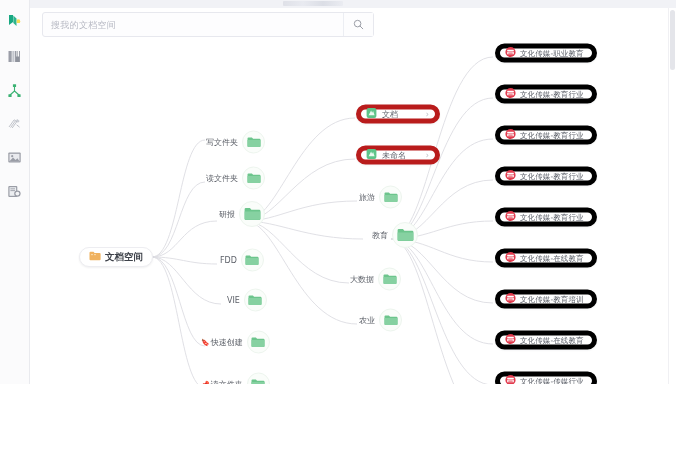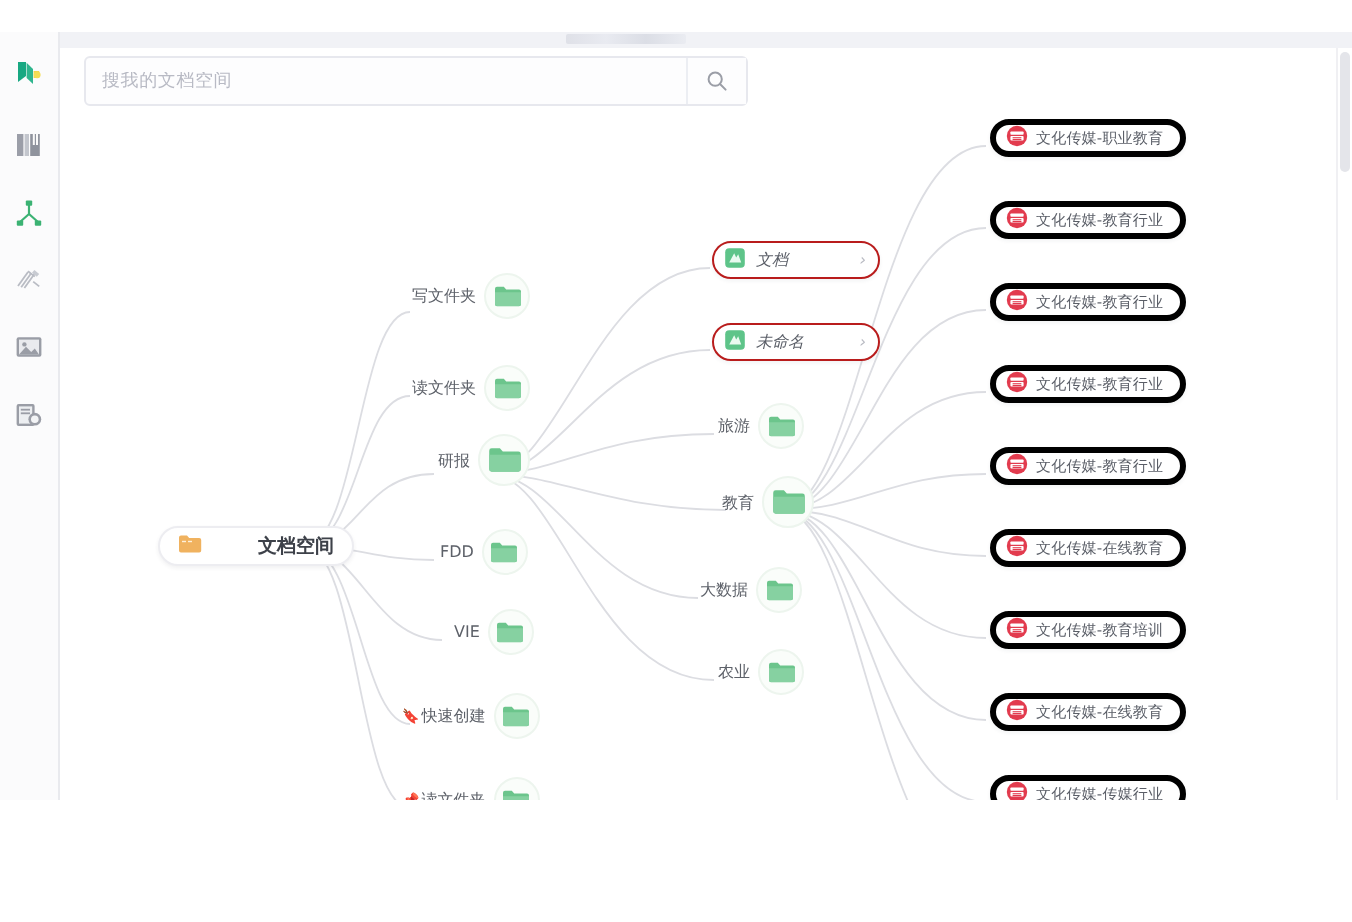--- a/index.html
+++ b/index.html
@@ -13,21 +13,20 @@
     background: #ffffff;
     font-family: "DejaVu Sans", "Liberation Sans", sans-serif;
     position: relative;
   }
   #app {
     position: absolute;
     left: 0; top: 0;
     width: 676px; height: 384px;
     background: #ffffff;
     overflow: hidden;
-    margin-top: 16px;
   }
 
   
   .top-strip {
     position: absolute;
     left: 0; top: 0;
     width: 676px; height: 8px;
     background: #f1f2f6;
   }
   .top-ghost {
@@ -126,21 +125,20 @@
   .node.root {
     background: #ffffff;
     border: 1px solid #ededf1;
     border-radius: 14px;
     padding: 0 9px;
     height: 20px;
     box-shadow: 0 1px 2px rgba(40,44,60,.07);
     font-size: 9.5px;
     color: #3d4149;
     font-weight: bold;
-    gap: 24px;
   }
   .node.root .nlabel { margin-left: 4px; }
 
   
   .node.folder {
     background: transparent;
     align-items: center;
   }
   .node.folder .nlabel {
     margin-right: 4px;
@@ -155,42 +153,41 @@
     display: flex;
     align-items: center;
     justify-content: center;
     box-sizing: border-box;
   }
   .folder-chip.big { width: 26px; height: 26px; }
 
   
   .node.docpill {
     background: #ffffff;
-    border: 1px solid #b91c1c;
+    border: 5px solid #b91c1c;
     border-radius: 11px;
     height: 19px;
     padding: 0 6px 0 5px;
     box-shadow: 0 1px 2px rgba(40,44,60,.06);
     min-width: 84px;
     justify-content: flex-start;
-    font-style: italic;
   }
   .node.docpill .nlabel { margin-left: 5px; font-size: 8px; color: #5a5e67; }
   .node.docpill .chev {
     margin-left: auto;
     color: #b9bbc3;
     font-size: 8px;
     line-height: 1;
     padding-left: 8px;
   }
 
   
   .node.pdfpill {
     background: #ffffff;
-    border: 3px solid #000000;
+    border: 5px solid #000000;
     border-radius: 11px;
     height: 19px;
     padding: 0 8px 0 5px;
     box-shadow: 0 1px 2px rgba(40,44,60,.06);
   }
   .node.pdfpill .nlabel {
     margin-left: 4px;
     font-size: 7.5px;
     color: #5a5e67;
     letter-spacing: .1px;
@@ -362,21 +359,21 @@
         <svg width="12" height="10" viewBox="0 0 12 10">
           <path d="M0.5 1.8 a1 1 0 0 1 1-1 h3 l1.1 1.2 h5 a1 1 0 0 1 1 1 v5.2 a1 1 0 0 1 -1 1 h-9.1 a1 1 0 0 1 -1 -1 Z" fill="#f0b25f"></path>
           <rect x="2" y="3.4" width="2" height="0.7" fill="#fdf0da"></rect>
           <rect x="5" y="3.4" width="2" height="0.7" fill="#fdf0da"></rect>
         </svg>
       </span>
       <span class="nlabel">文档空间</span>
     </div>
 
     <div id="level1-host">
-        <div class="node folder" style="left: 177px; top: 124px; transform: translateY(-50%); justify-content: flex-end;">
+        <div class="node folder" style="left: 177px; top: 134px; transform: translateY(-50%); justify-content: flex-end;">
           <span class="nlabel">写文件夹</span>
           <span class="folder-chip">
             <svg width="14" height="11.5" viewBox="0 0 14 11.5">
               <path d="M0.5 1.9 a1 1 0 0 1 1-1 h3.4 l1.2 1.3 h6.4 a1 1 0 0 1 1 1 v6.4 a1 1 0 0 1 -1 1 h-11 a1 1 0 0 1 -1 -1 Z" fill="#6cc58c"></path>
               <path d="M0.5 3.6 h13 v5.9 a1 1 0 0 1 -1 1 h-11 a1 1 0 0 1 -1 -1 Z" fill="#86d1a1"></path>
             </svg>
           </span>
         </div>
         <div class="node folder" style="left: 177px; top: 170px; transform: translateY(-50%); align-items: center;">
           <span class="nlabel">读文件夹</span>
@@ -455,21 +452,21 @@
         </div>
         <div class="node folder" style="left: 330px; top: 189px; transform: translateY(-50%);">
           <span class="nlabel">旅游</span>
           <span class="folder-chip">
             <svg width="14" height="11.5" viewBox="0 0 14 11.5">
               <path d="M0.5 1.9 a1 1 0 0 1 1-1 h3.4 l1.2 1.3 h6.4 a1 1 0 0 1 1 1 v6.4 a1 1 0 0 1 -1 1 h-11 a1 1 0 0 1 -1 -1 Z" fill="#6cc58c"></path>
               <path d="M0.5 3.6 h13 v5.9 a1 1 0 0 1 -1 1 h-11 a1 1 0 0 1 -1 -1 Z" fill="#86d1a1"></path>
             </svg>
           </span>
         </div>
-        <div class="node folder" style="left: 332px; top: 227px; transform: translateY(-50%);">
+        <div class="node folder" style="left: 343px; top: 227px; transform: translateY(-50%);">
           <span class="nlabel">教育</span>
           <span class="folder-chip big">
             <svg width="17" height="14" viewBox="0 0 14 11.5">
               <path d="M0.5 1.9 a1 1 0 0 1 1-1 h3.4 l1.2 1.3 h6.4 a1 1 0 0 1 1 1 v6.4 a1 1 0 0 1 -1 1 h-11 a1 1 0 0 1 -1 -1 Z" fill="#6cc58c"></path>
               <path d="M0.5 3.6 h13 v5.9 a1 1 0 0 1 -1 1 h-11 a1 1 0 0 1 -1 -1 Z" fill="#86d1a1"></path>
             </svg>
           </span>
         </div>
         <div class="node folder" style="left: 321px; top: 271px; transform: translateY(-50%);">
           <span class="nlabel">大数据</span>

